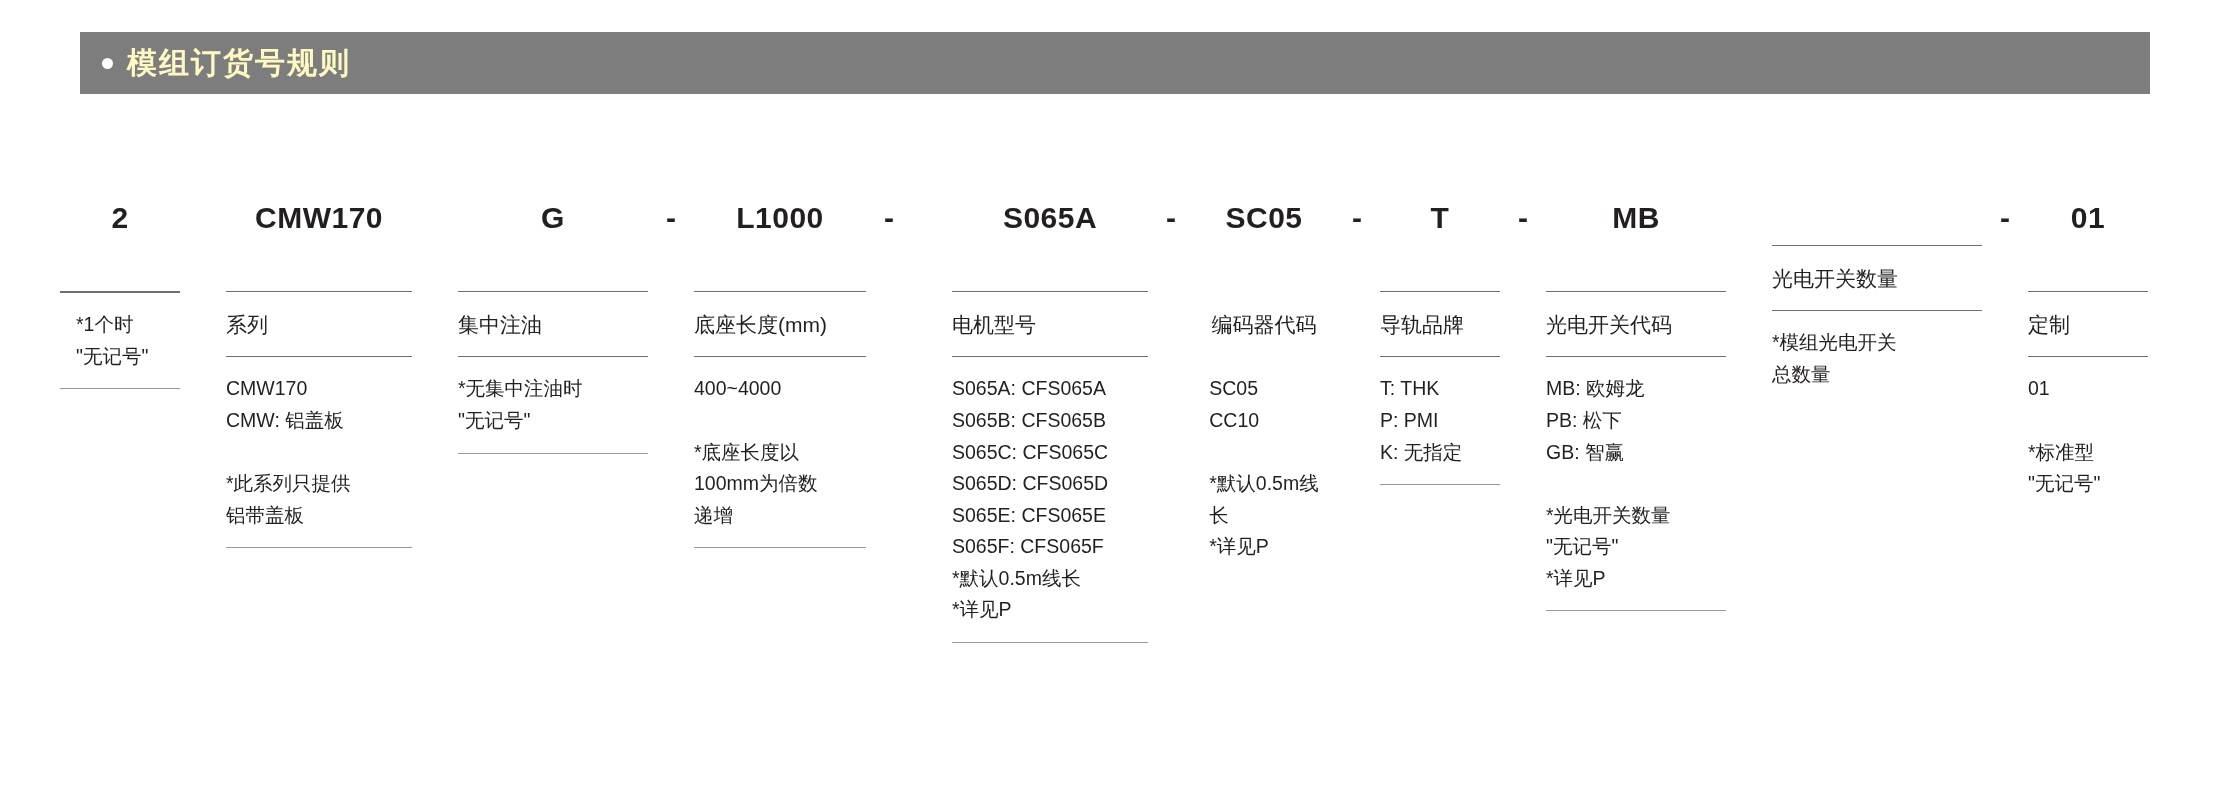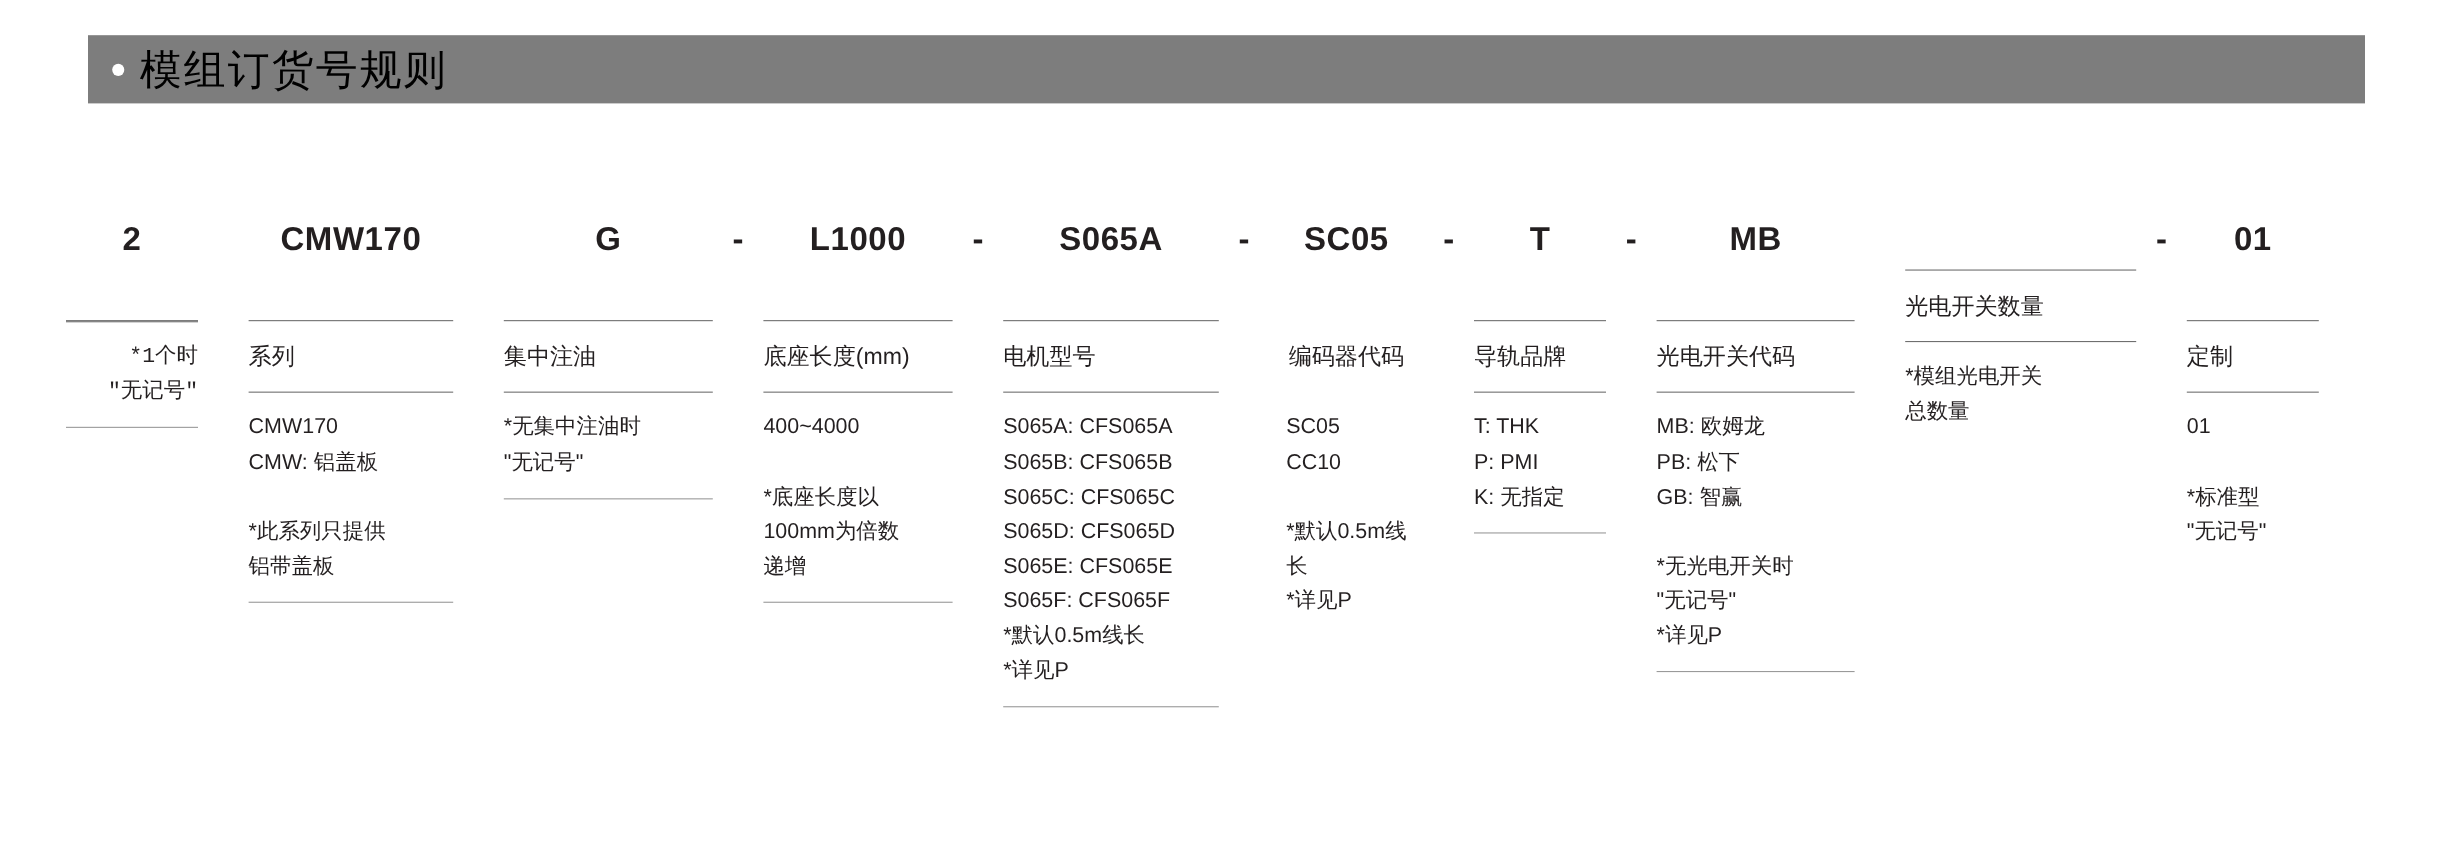--- a/index.html
+++ b/index.html
@@ -30,24 +30,24 @@
   .header-bullet {
     width: 11px;
     height: 11px;
     border-radius: 50%;
     background: #ffffff;
     margin-left: 22px;
     margin-right: 14px;
     flex: 0 0 auto;
   }
   .header-title {
-    color: #000000;
-    font-size: 38px;
+    color: #fef9c3;
+    font-size: 30px;
     letter-spacing: 2px;
-    font-weight: normal;
+    font-weight: bold;
   }
 
   
   .diagram {
     position: absolute;
     left: 60px;
     top: 195px;
     width: 2150px;
     display: flex;
     align-items: flex-start;
@@ -113,29 +113,29 @@
   .spacer {
     width: 46px;
     flex: 0 0 auto;
   }
 
   
   .w-qty     { width: 120px; }
   .w-series  { width: 186px; }
   .w-oil     { width: 190px; }
   .w-base    { width: 172px; }
-  .w-motor   { width: 196px; }
+  .w-motor   { width: 196px; margin-left: 40px; }
   .w-enc     { width: 140px; align-items: center; }
   .w-rail    { width: 120px; }
   .w-photo   { width: 180px; }
   .w-pqty    { width: 210px; }
   .w-custom  { width: 120px; }
 
   .center-text { text-align: left; }
-  .qty-detail  { text-align: right; padding-left: 16px; font-family: Liberation Mono, monospace; }
+  .qty-detail  { text-align: left; padding-left: 16px; }
 </style>
 </head>
 <body>
 
 <div class="header-bar">
   <div class="header-bullet"></div>
   <div class="header-title">模组订货号规则</div>
 </div>
 
 <div class="diagram">
@@ -242,21 +242,21 @@
 
   <div class="col w-photo">
     <div class="code">MB</div>
     <div class="rule-top"></div>
     <div class="label">光电开关代码</div>
     <div class="rule-mid"></div>
     <div class="detail center-text"><span class="line">MB: 欧姆龙
 PB: 松下
 GB: 智赢
 
-*无光电开关时
+*光电开关数量
    "无记号"
 *详见P</span></div>
     <div class="rule-bot"></div>
   </div>
 
   <div class="spacer"></div>
 
   <div class="col w-pqty">
     <div class="rule-top"></div>
     <div class="label">光电开关数量</div>

